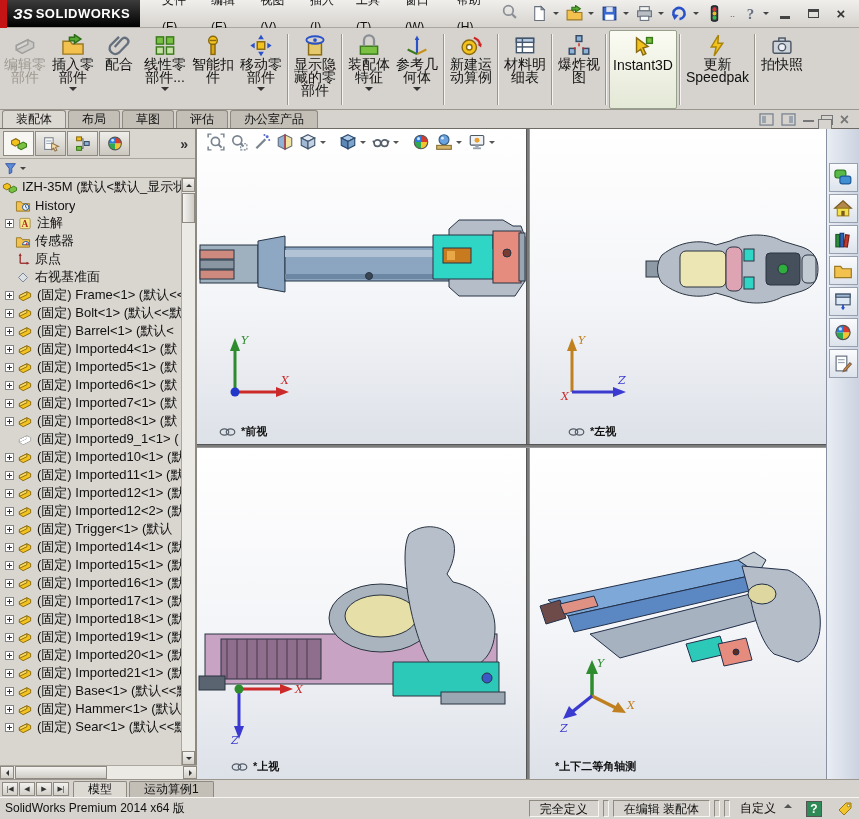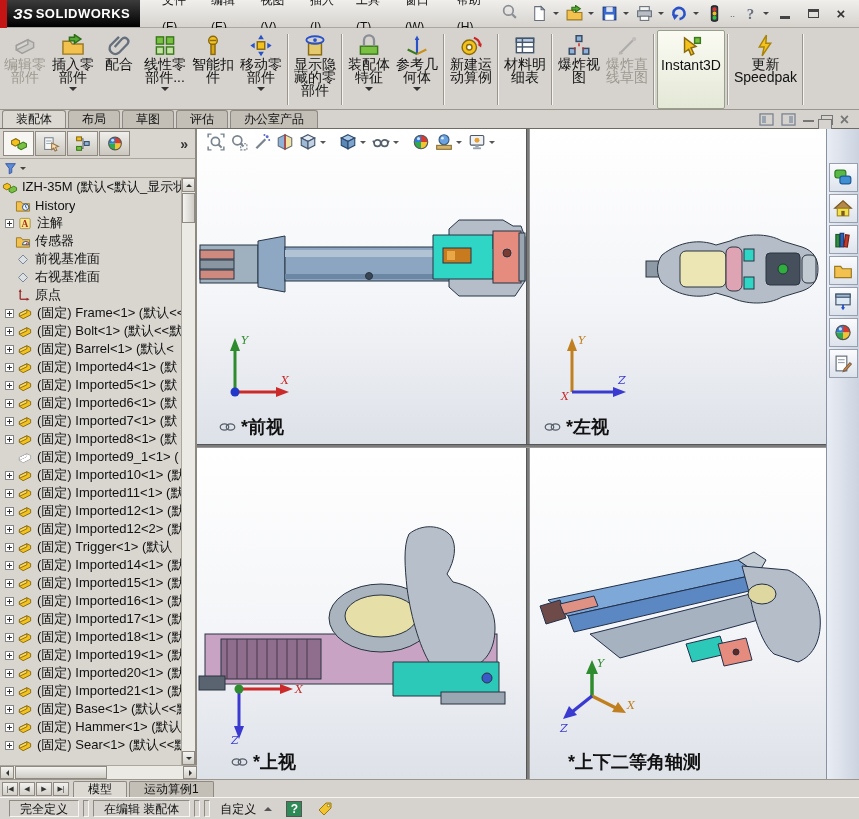--- a/index.html
+++ b/index.html
@@ -89,21 +89,21 @@
 
 .gfx{position:absolute;left:197px;top:0;width:629px;height:650px;background:#cfd3da}
 .vp{position:absolute;background:linear-gradient(#ffffff 0%,#f4f5f8 55%,#dde1e8 100%);overflow:hidden}
 .vp0{left:0;top:0;width:329px;height:315px}
 .vp1{left:333px;top:0;width:296px;height:315px}
 .vp2{left:0;top:319px;width:329px;height:331px}
 .vp3{left:333px;top:319px;width:296px;height:331px}
 .split-v{position:absolute;left:329px;top:0;width:4px;height:650px;background:#7b7b7b;border-left:1px solid #565656;border-right:1px solid #9a9a9a}
 .split-h{position:absolute;left:0;top:315px;width:629px;height:4px;background:#7b7b7b;border-top:1px solid #565656;border-bottom:1px solid #9a9a9a}
 .model{position:absolute;left:0;top:0;width:100%;height:100%}
-.vplabel{position:absolute;bottom:5px;display:flex;align-items:center;gap:5px;font-weight:bold;font-size:18px;color:#111}
+.vplabel{position:absolute;bottom:5px;display:flex;align-items:center;gap:5px;font-weight:bold;font-size:11px;color:#111}
 .vplabel .lnk{width:17px;height:10px}
 .triad{position:absolute}
 .tl{font-family:"DejaVu Serif","Liberation Serif",serif;font-style:italic;font-size:11px}
 .hud{position:absolute;left:8px;top:2px;display:flex;align-items:center;gap:1px;z-index:5}
 .hicon{width:22px;height:21px;display:flex;align-items:center;justify-content:center}
 .hicon svg{width:18px;height:18px}
 .hdd{width:0;height:0;border:3px solid transparent;border-top-color:#555;margin:4px 3px 0 0}
 .hsep{width:6px}
 
 
@@ -116,21 +116,21 @@
 .nav{display:flex;margin:0 2px 0 2px;gap:1px;align-self:center}
 .nav .nbtn{width:16px;height:14px;border:1px solid #8e8a82;background:linear-gradient(#f2f1ee,#d2cfc8);display:flex;align-items:center;justify-content:center;font-size:7px;color:#333}
 .btab{padding:0 14px;border:1px solid #8e8a82;border-bottom:none;background:#c3bfb7;line-height:15px;border-radius:2px 2px 0 0;margin-left:2px;white-space:nowrap}
 .btab.active{background:#dcd9d3}
 
 
 .statusbar{position:absolute;left:0;top:797px;width:859px;height:22px;background:#d6d3ce;border-top:1px solid #f6f5f2;display:flex;align-items:center;padding:0 5px;font-size:12px}
 .sb-left{flex:1;white-space:nowrap;overflow:hidden}
 .seg{border:1px solid;border-color:#8e8a82 #f6f5f2 #f6f5f2 #8e8a82;padding:0 10px;margin-left:4px;height:17px;line-height:16px;white-space:nowrap}
 .seg.thin{width:6px;padding:0}
-.seg.custom{display:flex;align-items:center;gap:8px;border:none;padding:0 6px}
+.seg.custom{display:flex;align-items:flex-start;gap:8px;border:none;padding:0 6px}
 .sb-up{width:0;height:0;border:4px solid transparent;border-bottom-color:#555;margin-bottom:3px}
 .helpbox{width:16px;height:16px;margin-left:8px;background:#2e8b57;color:#fff;font-weight:bold;text-align:center;line-height:15px;border:1px solid #555}
 .sb-tag{margin-left:14px;width:18px;height:16px}
 </style>
 </head>
 <body>
 
 <svg width="0" height="0" style="position:absolute" aria-hidden="true">
 <defs>
 <symbol id="sym-search" viewBox="0 0 16 16">
@@ -555,43 +555,42 @@
         <span class="ln">细表</span>
     </div>
     <div class="rsep"></div>
     <div class="rb">
       <svg class="ric">
           <use href="#sym-explode"></use>
         </svg>
       <span class="ln">爆炸视</span>
         <span class="ln">图</span>
     </div>
-    <div class="rb disabled">
-      <svg class="ric">
-          <use href="#sym-sketchline"></use>
-        </svg>
-      <span class="ln">爆炸直</span>
-        <span class="ln">线草图</span>
-    </div>
     <div class="rsep"></div>
     <div class="rb active">
       <svg class="ric">
           <use href="#sym-i3d"></use>
         </svg>
       <span class="ln">Instant3D</span>
     </div>
     <div class="rsep"></div>
     <div class="rb">
       <svg class="ric">
           <use href="#sym-speedpak"></use>
         </svg>
       <span class="ln">更新</span>
         <span class="ln">Speedpak</span>
     </div>
     <div class="rsep"></div>
+    <div class="rb">
+      <svg class="ric">
+          <use href="#sym-snapshot"></use>
+        </svg>
+      <span class="ln">拍快照</span>
+    </div>
   </div>
 
   <div class="tabrow">
     <div style="display:flex;align-items:flex-end">
 
     <div class="ctab active">装配体</div>
         <div class="ctab">布局</div>
         <div class="ctab">草图</div>
         <div class="ctab">评估</div>
         <div class="ctab">办公室产品</div>
@@ -662,35 +661,29 @@
           <span class="tlabel">注解</span>
         </div>
         <div class="trow indent">
           <svg class="ticon">
               <use href="#sym-foldergauge"></use>
             </svg>
           <span class="tlabel">传感器</span>
         </div>
         <div class="trow indent">
           <svg class="ticon">
-              <use href="#sym-plane"></use>
-            </svg>
-          <span class="tlabel">前视基准面</span>
+              <use href="#sym-origin"></use>
+            </svg>
+          <span class="tlabel">原点</span>
         </div>
         <div class="trow indent">
           <svg class="ticon">
               <use href="#sym-plane"></use>
             </svg>
           <span class="tlabel">右视基准面</span>
-        </div>
-        <div class="trow indent">
-          <svg class="ticon">
-              <use href="#sym-origin"></use>
-            </svg>
-          <span class="tlabel">原点</span>
         </div>
         <div>
 
             <div class="trow part">
               <span class="plus"></span>
               <svg class="ticon">
                 <use href="#sym-part"></use>
               </svg>
               <span class="tlabel">(固定) Frame&lt;1&gt; (默认&lt;&lt;</span>
             </div>
@@ -965,21 +958,21 @@
         </svg>
         <svg class="triad" style="left:28px;bottom:40px" width="72" height="72" viewBox="0 0 72 72">
           <line x1="14" y1="60" x2="14" y2="18" stroke="#c08020" stroke-width="3"></line>
           <polygon points="14,6 9,19 19,19" fill="#c08020"></polygon>
           <line x1="14" y1="60" x2="56" y2="60" stroke="#3a3ad0" stroke-width="3"></line>
           <polygon points="68,60 55,55 55,65" fill="#3a3ad0"></polygon>
           <text class="tl" x="20" y="12" fill="#c08020">Y</text>
           <text class="tl" x="60" y="52" fill="#3a3ad0">Z</text>
           <text class="tl" x="3" y="68" fill="#cc2a2a">X</text>
         </svg>
-        <div class="vplabel" style="left:14px">
+        <div class="vplabel" style="left:38px">
           <svg class="lnk">
               <use href="#sym-link"></use>
             </svg>
           <span>*左视</span>
         </div>
       </div>
 
       <div class="vp vp2">
         <svg class="model" viewBox="0 0 329 331" preserveAspectRatio="none">
           <g stroke="#2a3440" stroke-width="1">
@@ -1032,21 +1025,21 @@
           <line x1="34" y1="42" x2="34" y2="18" stroke="#2e8b2e" stroke-width="3.5"></line>
           <polygon points="34,6 28,20 40,20" fill="#2e8b2e"></polygon>
           <line x1="34" y1="42" x2="58" y2="54" stroke="#c08020" stroke-width="3.5"></line>
           <polygon points="68,59 54,58 60,48" fill="#c08020"></polygon>
           <line x1="34" y1="42" x2="14" y2="58" stroke="#3a3ad0" stroke-width="3.5"></line>
           <polygon points="5,65 11,52 19,61" fill="#3a3ad0"></polygon>
           <text class="tl" x="39" y="13" fill="#2e8b2e">Y</text>
           <text class="tl" x="69" y="55" fill="#c08020">X</text>
           <text class="tl" x="2" y="78" fill="#3a3ad0">Z</text>
         </svg>
-        <div class="vplabel" style="left:38px">
+        <div class="vplabel" style="left:25px">
           <span>*上下二等角轴测</span>
         </div>
       </div>
 
       <div class="split-v"></div>
       <div class="split-h"></div>
 
       <div class="hud">
         <span class="hicon">
             <svg>
@@ -1155,20 +1148,21 @@
       <span class="nbtn">▶|</span>
     </div>
     <div style="display:flex;align-items:flex-end">
 
     <div class="btab active">模型</div>
         <div class="btab">运动算例1</div>
       </div>
   </div>
 
   <div class="statusbar">
+    <span class="sb-left">SolidWorks Premium 2014 x64 版</span>
     <span class="seg">完全定义</span>
     <span class="seg thin"></span>
     <span class="seg">在编辑 装配体</span>
     <span class="seg thin"></span>
     <span class="seg thin"></span>
     <span class="seg custom">
       <span>自定义</span>
       <span class="sb-up"></span>
     </span>
     <span class="helpbox">?</span>

